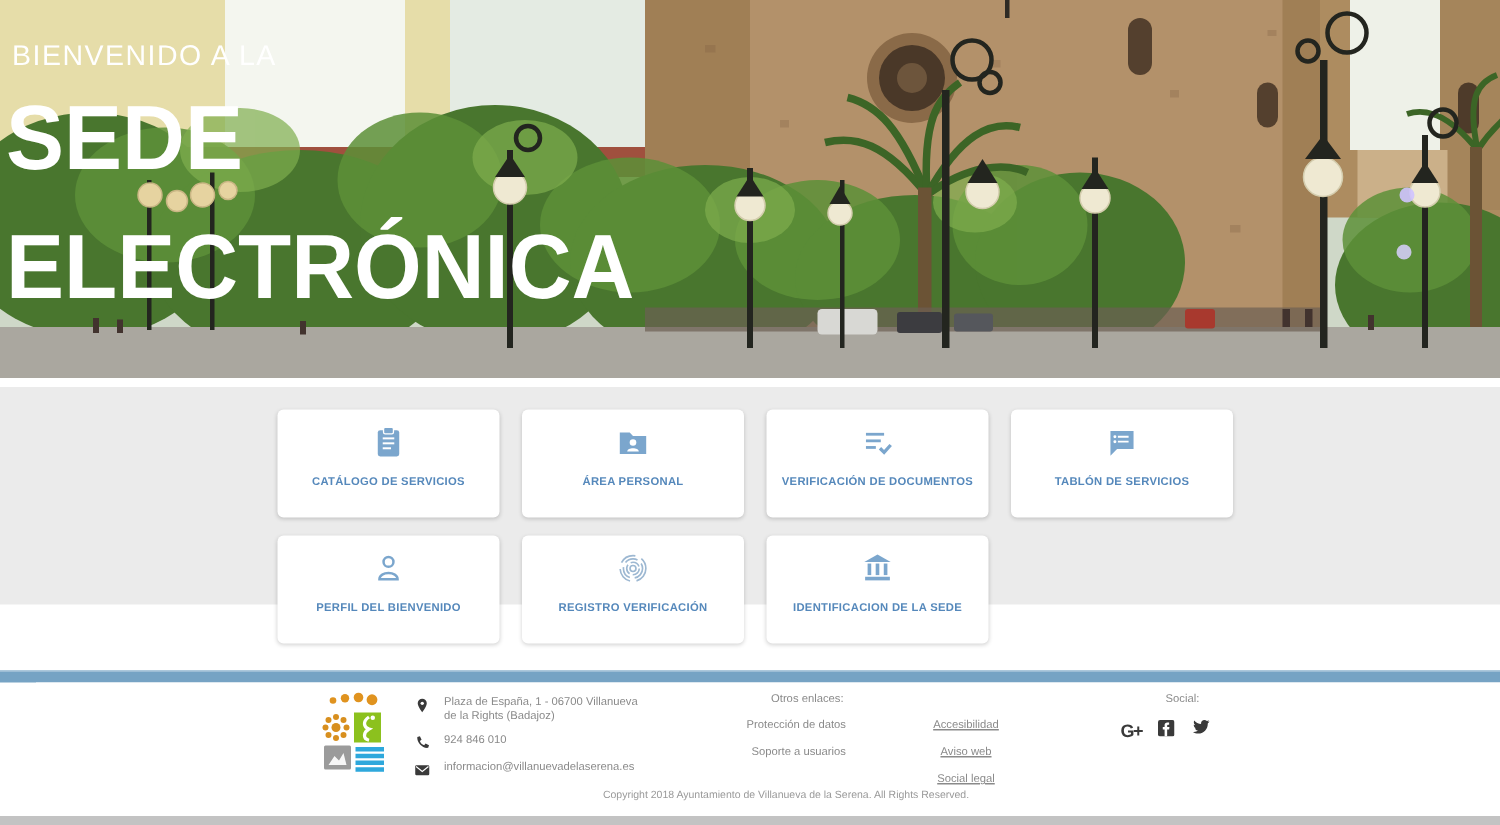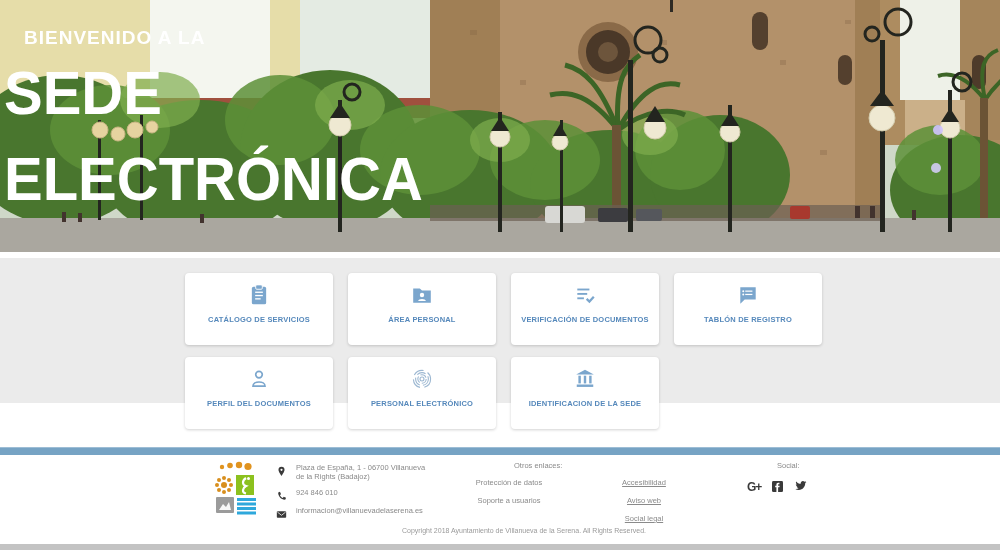--- a/index.html
+++ b/index.html
@@ -6,21 +6,21 @@
   html,body { width:1000px; height:550px; }
   body {
     position:relative; background:#fff; overflow:hidden;
     font-family:"Liberation Sans", sans-serif;
   }
   
   .hero { position:absolute; top:0; left:0; width:1000px; height:252px; overflow:hidden; background:#cfd8c8; }
   .hero svg.scene { position:absolute; top:0; left:0; width:100%; height:100%; display:block; }
   .hero-text { position:absolute; top:0; left:0; z-index:5; color:#fff; }
   .hero-welcome {
-    position:absolute; top:27px; left:24px; font-size:19px; font-weight:bold;
+    position:absolute; top:27px; left:8px; font-size:19px; font-weight:normal;
     letter-spacing:1px; white-space:nowrap;
   }
   .hero-line { position:absolute; left:4px; font-size:58px; font-weight:800; letter-spacing:0px; white-space:nowrap; transform:scaleY(1.05); transform-origin:top left; }
   .hero-line.l1 { top:57px; }
   .hero-line.l2 { top:143px; }
 
   
   .cards-section { position:absolute; top:258px; left:0; width:1000px; height:145px; background:#ebebeb; }
   .cards-grid {
     position:absolute; left:185px; top:15px;
@@ -43,21 +43,21 @@
   
   .footer { position:absolute; top:455px; left:0; width:1000px; height:89px; background:#fff; color:#8a8a8a;margin-left:24px; }
   .logo { position:absolute; left:190px; top:6px; width:48px; height:54px; }
   .contact { position:absolute; left:252px; top:8px; width:150px; }
   .contact-row { display:flex; margin-bottom:7px; }
   .contact-row .ficon { width:11px; height:11px; flex:0 0 11px; margin-right:9px; }
   .contact-row .ctext { font-size:7.5px; line-height:9px; color:#8a8a8a; }
   .links { position:absolute; left:430px; top:4px; width:290px; font-size:7.5px; }
   .links-heading { position:absolute; left:60px; top:2px; width:110px; text-align:left; }
   .links-col { position:absolute; top:19px; }
-  .links-col.c1 { left:0; width:110px; text-align:center; }
+  .links-col.c1 { left:0; width:110px; text-align:right; }
   .links-col.c2 { left:140px; width:100px; text-align:center;text-decoration:underline; }
   .links-col a { display:block; margin-bottom:9px; color:#8a8a8a; text-decoration:none; cursor:pointer; }
   .social { position:absolute; left:723px; top:6px; width:90px; }
   .social-heading { font-size:7.5px; margin-left:30px; }
   .social-icons { display:flex; align-items:center; margin-top:8px; gap:11px; }
   .social-icons .sicon { cursor:pointer; }
   .gplus { font-size:12px; font-weight:bold; color:#3a3a3a; letter-spacing:-1px; }
   .copyright { position:absolute; top:72px; left:0; width:100%; text-align:center; font-size:7px; color:#9a9a9a; }
 </style>
 </head>
@@ -266,43 +266,43 @@
         <svg viewBox="0 0 20 20" width="22" height="22">
           <path d="M3 3 h14 v11 h-10 l-4 4 z" fill="#7ba6cd"></path>
           <g stroke="#fff" stroke-width="1.1">
             <line x1="7.5" y1="6.5" x2="14" y2="6.5"></line>
               <line x1="7.5" y1="9.5" x2="14" y2="9.5"></line>
           </g>
           <circle cx="5.7" cy="6.5" r="0.9" fill="#fff"></circle>
             <circle cx="5.7" cy="9.5" r="0.9" fill="#fff"></circle>
         </svg>
       </span>
-      <div class="clabel">TABLÓN DE REGISTRO</div>
+      <div class="clabel">TABLÓN DE SERVICIOS</div>
     </div>
 
     <div class="card">
       <span class="cicon">
         <svg viewBox="0 0 20 20" width="22" height="22" fill="none" stroke="#7ba6cd" stroke-width="1.5">
           <circle cx="10" cy="6" r="3"></circle>
           <path d="M4.5 16.5 c0 -5 11 -5 11 0 z"></path>
         </svg>
       </span>
-      <div class="clabel">PERFIL DEL DOCUMENTOS</div>
+      <div class="clabel">PERFIL DEL BIENVENIDO</div>
     </div>
 
     <div class="card">
       <span class="cicon">
         <svg viewBox="0 0 20 20" width="22" height="22" fill="none" stroke="#9db8d2" stroke-width="1">
           <circle cx="10" cy="10" r="1.8"></circle>
           <circle cx="10" cy="10" r="3.8" stroke-dasharray="6 2"></circle>
           <circle cx="10" cy="10" r="5.8" stroke-dasharray="8 3"></circle>
           <circle cx="10" cy="10" r="7.8" stroke-dasharray="10 4"></circle>
         </svg>
       </span>
-      <div class="clabel">PERSONAL ELECTRÓNICO</div>
+      <div class="clabel">REGISTRO VERIFICACIÓN</div>
     </div>
 
     <div class="card">
       <span class="cicon">
         <svg viewBox="0 0 20 20" width="22" height="22" fill="#7ba6cd">
           <path d="M10 1.5 L18 6 H2 z"></path>
           <rect x="4" y="7" width="2.2" height="7"></rect>
             <rect x="8.9" y="7" width="2.2" height="7"></rect>
           <rect x="13.8" y="7" width="2.2" height="7"></rect>
           <rect x="2.5" y="15" width="15" height="2.2"></rect>

